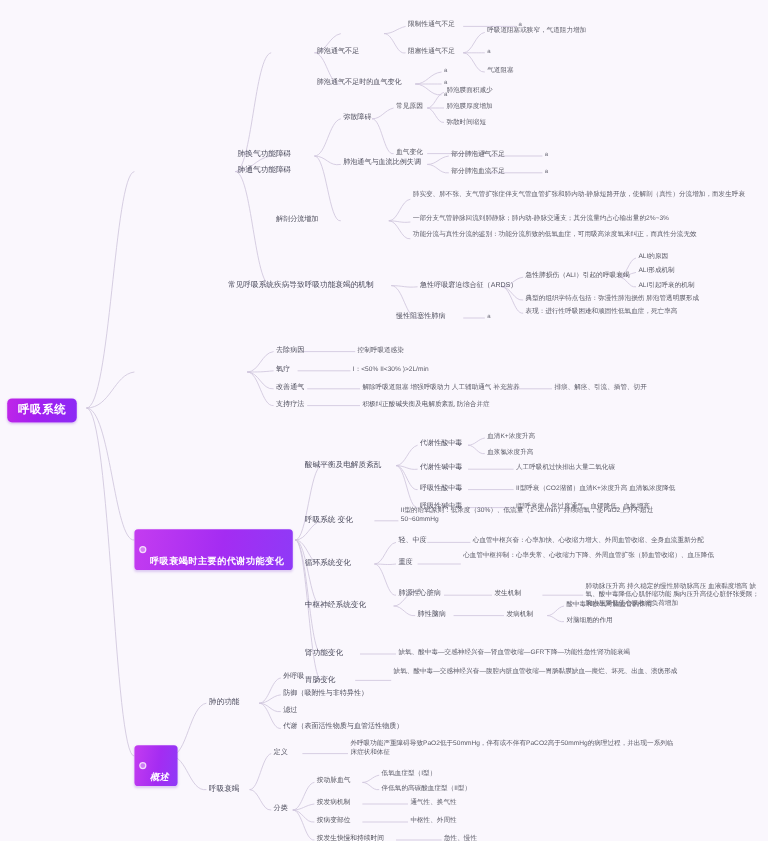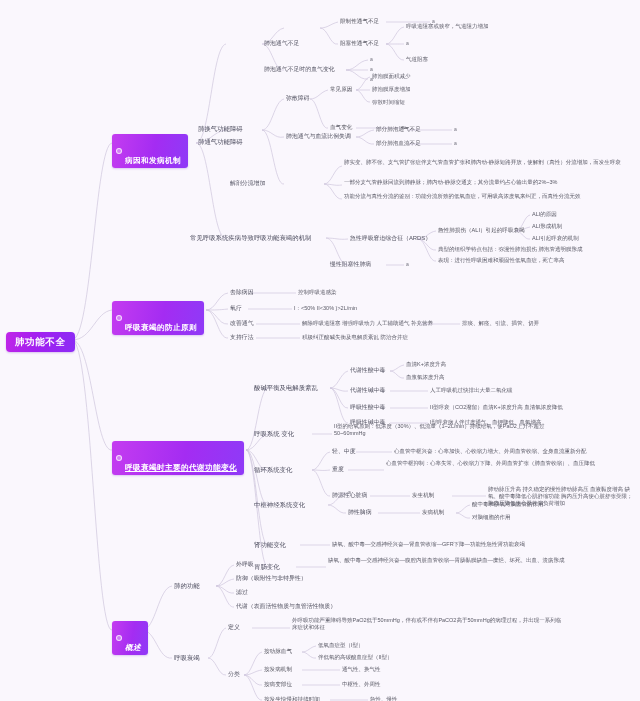--- a/index.html
+++ b/index.html
@@ -196,26 +196,22 @@
       <path d="M244 675 C 252 675, 254 686, 262 685"></path>
       <path d="M244 675 C 252 675, 254 701, 262 700"></path>
       <path d="M302 652 C 308 652, 310 647, 316 646"></path>
       <path d="M302 652 C 308 652, 310 659, 316 658"></path>
       <path d="M302 670 L 340 670"></path>
       <path d="M302 685 L 340 685"></path>
       <path d="M330 700 L 368 700"></path>
     </g>
   </svg>
 
-  <div class="node root" style="left:6px; top:332px;">肺功能不全</div>
-
-  <div class="node lvl1" style="left:112px; top:134px;">
-    <span class="bullet"></span>
-    <span>病因和发病机制</span>
-  </div>
+  <div class="node root" style="left:6px; top:332px;">呼吸系统</div>
+
 
   <div class="node lvl2" style="left:198px; top:138px;">肺通气功能障碍</div>
   <div class="node lvl3" style="left:264px; top:40px;">肺泡通气不足</div>
   <div class="node lvl4" style="left:340px; top:18px;">限制性通气不足</div>
   <div class="node tiny" style="left:432px; top:18px;">a</div>
   <div class="node lvl4" style="left:340px; top:40px;">阻塞性通气不足</div>
   <div class="node leafnote" style="left:406px; top:23px;">呼吸道阻塞或狭窄，气道阻力增加</div>
   <div class="node tiny" style="left:406px; top:40px;">a</div>
   <div class="node leafnote" style="left:406px; top:56px;">气道阻塞</div>
 
@@ -248,36 +244,32 @@
   <div class="node lvl3" style="left:350px; top:235px;">急性呼吸窘迫综合征（ARDS）</div>
   <div class="node lvl4" style="left:438px; top:227px;">急性肺损伤（ALI）引起的呼吸衰竭</div>
   <div class="node leafnote" style="left:532px; top:211px;">ALI的原因</div>
   <div class="node leafnote" style="left:532px; top:223px;">ALI形成机制</div>
   <div class="node leafnote" style="left:532px; top:235px;">ALI引起呼衰的机制</div>
   <div class="node leafnote wrapbox" style="left:438px; top:246px; width:200px;">典型的组织学特点包括：弥漫性肺泡损伤 肺泡管透明膜形成</div>
   <div class="node leafnote wrapbox" style="left:438px; top:257px; width:200px;">表现：进行性呼吸困难和顽固性低氧血症，死亡率高</div>
   <div class="node lvl3" style="left:330px; top:261px;">慢性阻塞性肺病</div>
   <div class="node tiny" style="left:406px; top:261px;">a</div>
 
-  <div class="node lvl1" style="left:112px; top:301px;">
-    <span class="bullet"></span>
-    <span>呼吸衰竭的防止原则</span>
-  </div>
 
   <div class="node lvl3" style="left:230px; top:289px;">去除病因</div>
   <div class="node leafnote" style="left:298px; top:289px;">控制呼吸道感染</div>
   <div class="node lvl3" style="left:230px; top:305px;">氧疗</div>
   <div class="node leafnote" style="left:294px; top:305px;">I：&lt;50% II&lt;30% )&gt;2L/min</div>
   <div class="node lvl3" style="left:230px; top:320px;">改善通气</div>
   <div class="node leafnote" style="left:302px; top:320px;">解除呼吸道阻塞 增强呼吸动力 人工辅助通气 补充营养</div>
   <div class="node leafnote" style="left:462px; top:320px;">排痰、解痉、引流、插管、切开</div>
   <div class="node lvl3" style="left:230px; top:334px;">支持疗法</div>
   <div class="node leafnote" style="left:302px; top:334px;">积极纠正酸碱失衡及电解质紊乱 防治合并症</div>
 
-  <div class="node lvl1" style="left:112px; top:441px;text-decoration:underline;">
+  <div class="node lvl1" style="left:112px; top:441px;">
     <span class="bullet"></span>
     <span>呼吸衰竭时主要的代谢功能变化</span>
   </div>
 
   <div class="node lvl2" style="left:254px; top:384px;">酸碱平衡及电解质紊乱</div>
   <div class="node lvl3" style="left:350px; top:367px;">代谢性酸中毒</div>
   <div class="node leafnote" style="left:406px; top:361px;">血清K+浓度升高</div>
   <div class="node leafnote" style="left:406px; top:374px;">血浆氯浓度升高</div>
   <div class="node lvl3" style="left:350px; top:387px;">代谢性碱中毒</div>
   <div class="node leafnote" style="left:430px; top:387px;">人工呼吸机过快排出大量二氧化碳</div>

